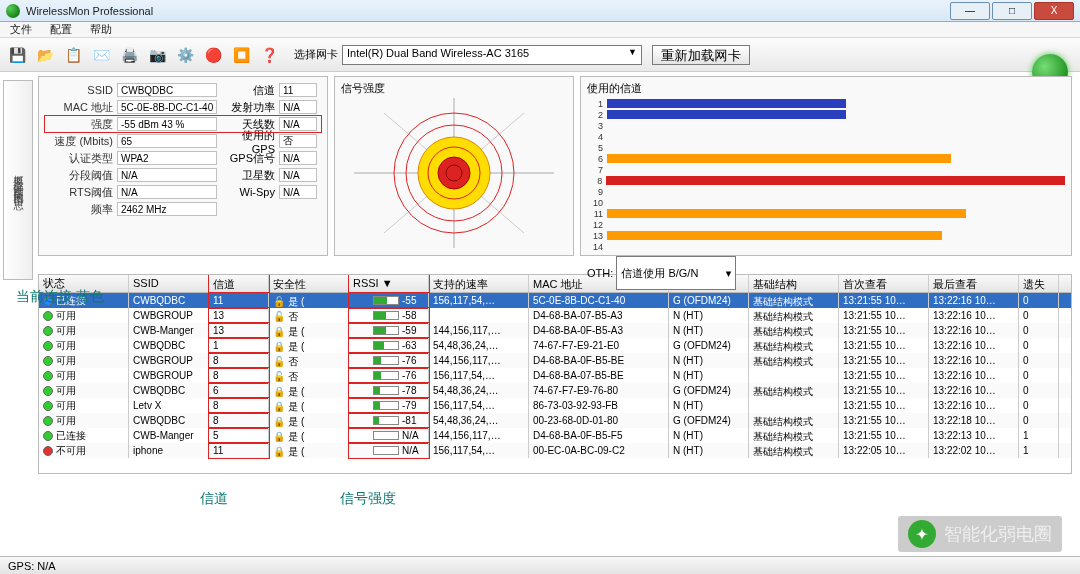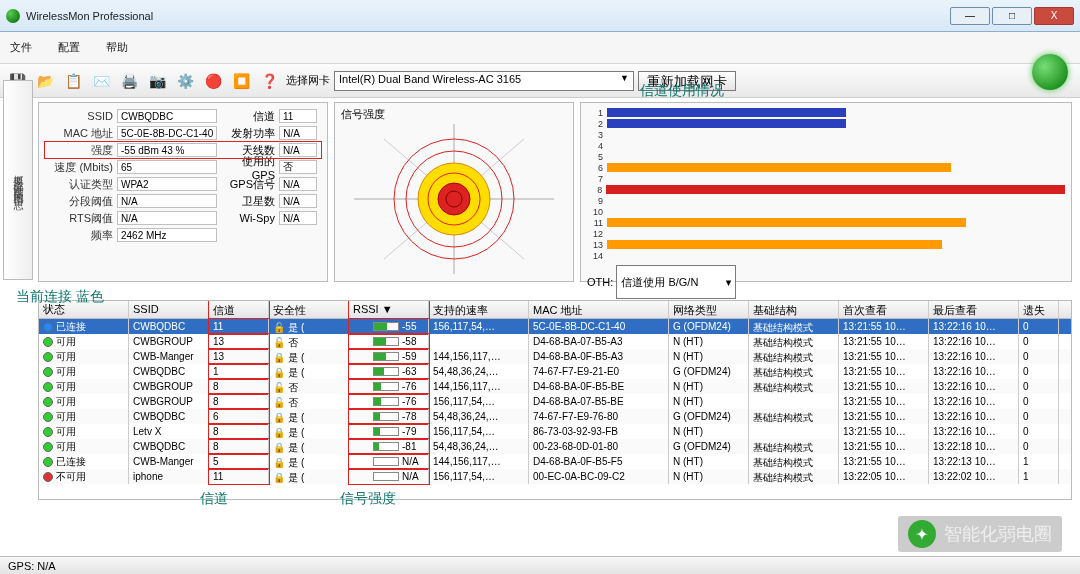--- a/index.html
+++ b/index.html
@@ -1,30 +1,30 @@
 <!DOCTYPE html>
 <html><head>
 <meta charset="utf-8">
 <style>
   * { box-sizing: border-box; margin: 0; padding: 0; }
   body { font-family: "Microsoft YaHei", Tahoma, sans-serif; font-size: 11px; background: #fff; width: 1080px; height: 574px; overflow: hidden; position: relative; }
-  .titlebar { height: 32px; background: linear-gradient(#eaf3fb,#d7e8f7); display:flex; align-items:center; padding:0 6px; border-bottom:1px solid #8faecf; }
+  .titlebar { height: 22px; background: linear-gradient(#eaf3fb,#d7e8f7); display:flex; align-items:center; padding:0 6px; border-bottom:1px solid #8faecf; }
   .titlebar .icon { width:14px; height:14px; background:radial-gradient(circle at 30% 30%, #5c5, #060); border-radius:50%; margin-right:6px; }
   .titlebar .title { flex:1; color:#222; }
   .winbtns { display:flex; gap:2px; }
   .winbtn { width:40px; height:18px; border:1px solid #6a8fb3; border-radius:2px; display:flex; align-items:center; justify-content:center; font-size:10px; background:#e7eff7; cursor:default; }
   .winbtn.close { background:#c94b3e; color:#fff; border-color:#a8362a; }
-  .menubar { height:32px; display:flex; align-items:center; gap:26px; padding:0 10px; background:#f6f6f6; border-bottom:1px solid #d8d8d8; }
+  .menubar { height:16px; display:flex; align-items:center; gap:18px; padding:0 10px; background:#f6f6f6; border-bottom:1px solid #d8d8d8; }
   .menubar span { color:#222; cursor:default; }
   .toolbar { height:34px; display:flex; align-items:center; gap:4px; padding:2px 6px; background:linear-gradient(#fcfcfc,#e9e9e9); border-bottom:1px solid #ccc; }
   .tbtn { width:24px; height:24px; border:1px solid transparent; border-radius:3px; display:flex; align-items:center; justify-content:center; font-size:14px; cursor:pointer; }
-  .niclabel { }
+  .niclabel { margin-left:8px; }
   .nicbox { border:1px solid #7a7a7a; background:#fff; width:300px; height:20px; padding:1px 4px; display:inline-flex; align-items:flex-start; justify-content:space-between; }
   .nicbox .arrow { font-size:9px; }
-  .btn { border:1px solid #7a7a7a; background:linear-gradient(#fff,#e4e4e4); padding:1px 8px; height:20px; cursor:pointer; }
+  .btn { border:1px solid #7a7a7a; background:linear-gradient(#fff,#e4e4e4); padding:1px 8px; height:20px; margin-left:6px; cursor:pointer; }
   .annot { position:absolute; color:#0f766e; font-size:14px; pointer-events:none; }
   .main { display:flex; height:200px; padding:4px 8px 0 38px; gap:6px; position:relative; }
   .vtab { position:absolute; left:3px; top:80px; width:30px; height:200px; border:1px solid #bbb; background:linear-gradient(to right,#fff,#eee); writing-mode:vertical-rl; font-size:10px; color:#444; display:flex; align-items:center; justify-content:center; }
   .panel { border:1px solid #bbb; background:#f9f9f9; padding:4px 6px; height:180px; }
   .infopanel { width:290px; }
   .infopanel .row { display:flex; align-items:center; height:16px; margin:1px 0; }
   .infopanel .lbl { width:68px; text-align:right; color:#333; }
   .infopanel .val { border:1px solid #c0c0c0; background:#fff; height:14px; padding:0 3px; margin-left:4px; min-width:100px; font-size:10px; display:inline-flex; align-items:center; }
   .infopanel .lbl2 { width:52px; text-align:right; margin-left:6px; }
   .infopanel .val2 { border:1px solid #c0c0c0; background:#fff; height:14px; padding:0 3px; margin-left:4px; width:38px; font-size:10px; display:inline-flex; align-items:center; }
@@ -165,20 +165,21 @@
       <circle cx="100" cy="75" r="60" fill="none" stroke="#d22"></circle>
       <circle cx="100" cy="75" r="48" fill="none" stroke="#d22"></circle>
       <circle cx="100" cy="75" r="36" fill="#fd0" stroke="#d80"></circle>
       <circle cx="100" cy="75" r="26" fill="none" stroke="#d22"></circle>
       <circle cx="100" cy="75" r="16" fill="#d22" stroke="#a00"></circle>
       <circle cx="100" cy="75" r="8" fill="none" stroke="#800"></circle>
     </svg>
   </div>
 
   <div class="panel channels">
+    <div class="title">使用的信道</div>
     <div id="chbars">
         <div class="chrow">
           <span class="n">1</span>
           <div class="bar" style="width:50%;background:#2a3fbe"></div>
         </div>
         <div class="chrow">
           <span class="n">2</span>
           <div class="bar" style="width:50%;background:#2a3fbe"></div>
         </div>
         <div class="chrow">

